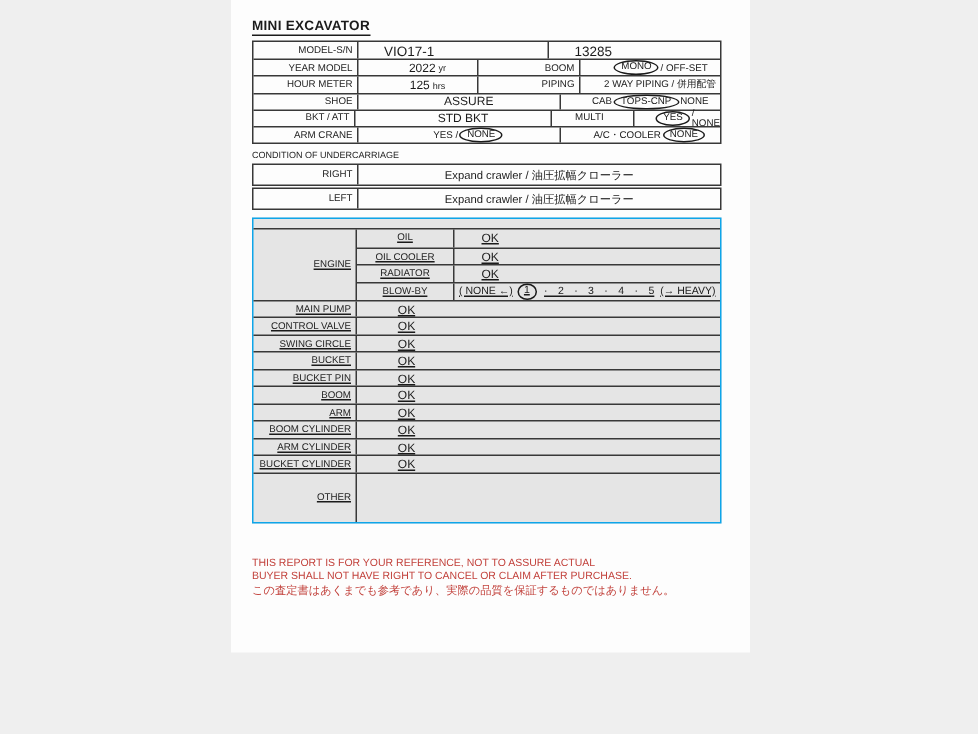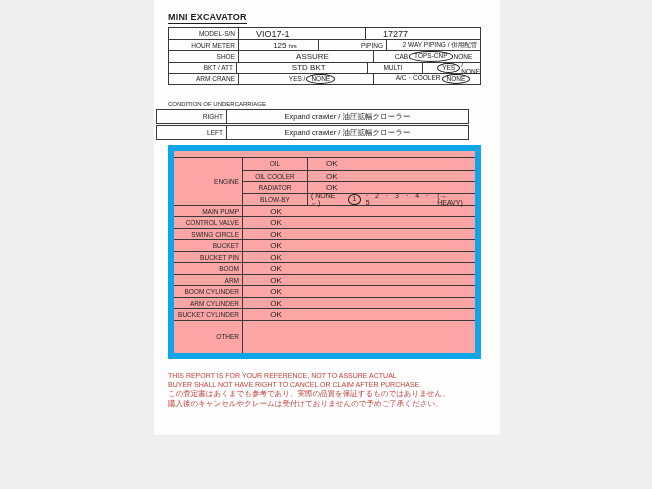--- a/index.html
+++ b/index.html
@@ -39,27 +39,27 @@
   }
   
   .spec {
     position:absolute; left:14px; top:27px; width:313px;
     border:1px solid #383838; background:#fdfdfd;
   }
   .spec .row { height:11.2px; }
   .spec .row + .row { border-top:1px solid #383838; }
   
   .sec-label { position:absolute; left:14px; top:101px; font-size:6px; color:#242424; }
-  .uc { position:absolute; left:2px; top:109px; width:313px; }
+  .uc { position:absolute; left:14px; top:109px; width:313px; }
   .uc-row { display:flex; height:15px; border:1px solid #383838; margin-bottom:1px; background:#fdfdfd; }
   .uc-val { flex:1; justify-content:center; font-size:7.5px; }
   
   .main {
     position:absolute; left:14px; top:145px; width:313px;
-    border:6px solid #0ea5e9; background:#fca5a5;
+    border:1px solid #0ea5e9; background:#e5e5e5;text-decoration:underline;
   }
   .main > * + * { border-top:1px solid #383838; }
   .spacer { height:6px; }
   .engine { display:flex; }
   .engine-label {
     width:69px; border-right:1px solid #383838;
     display:flex; align-items:center; justify-content:flex-end;
     padding-right:3px; font-size:6.5px; color:#242424;
   }
   .engine-rows { flex:1; }
@@ -86,21 +86,33 @@
 <body>
 
 <div class="paper">
 
   <div class="title">MINI EXCAVATOR</div>
 
   <div class="spec">
     <div class="row">
       <div class="cell lab w70 bR">MODEL-S/N</div>
       <div class="cell v9 w114 bR">VIO17-1</div>
-      <div class="cell v9 grow">17277</div>
+      <div class="cell v9 grow">13285</div>
+    </div>
+    <div class="row">
+      <div class="cell lab w70 bR">YEAR MODEL</div>
+      <div class="cell ctr v8 w67 bR">
+        <span>2022</span>
+          <span class="unit">yr</span>
+      </div>
+      <div class="cell lab w55 bR">BOOM</div>
+      <div class="cell ctr opt grow">
+        <span class="circle">MONO</span>
+        <span>/  OFF-SET</span>
+      </div>
     </div>
     <div class="row">
       <div class="cell lab w70 bR">HOUR METER</div>
       <div class="cell ctr v8 w67 bR">
         <span>125</span>
           <span class="unit">hrs</span>
       </div>
       <div class="cell lab w55 bR">PIPING</div>
       <div class="cell ctr opt grow">2 WAY PIPING / 併用配管</div>
     </div>
@@ -241,16 +253,15 @@
     <div class="other-row">
       <div class="check-label">OTHER</div>
       <div class="check-val"></div>
     </div>
   </div>
 
   <div class="disclaimer">
     <div class="d-en">THIS REPORT IS FOR YOUR REFERENCE, NOT TO ASSURE ACTUAL</div>
     <div class="d-en">BUYER SHALL NOT HAVE RIGHT TO CANCEL OR CLAIM AFTER PURCHASE.</div>
     <div class="d-jp">この査定書はあくまでも参考であり、実際の品質を保証するものではありません。</div>
-    <div class="d-jp">購入後のキャンセルやクレームは受付けておりませんので予めご了承ください。</div>
   </div>
 
 </div>
 
 </body></html>

